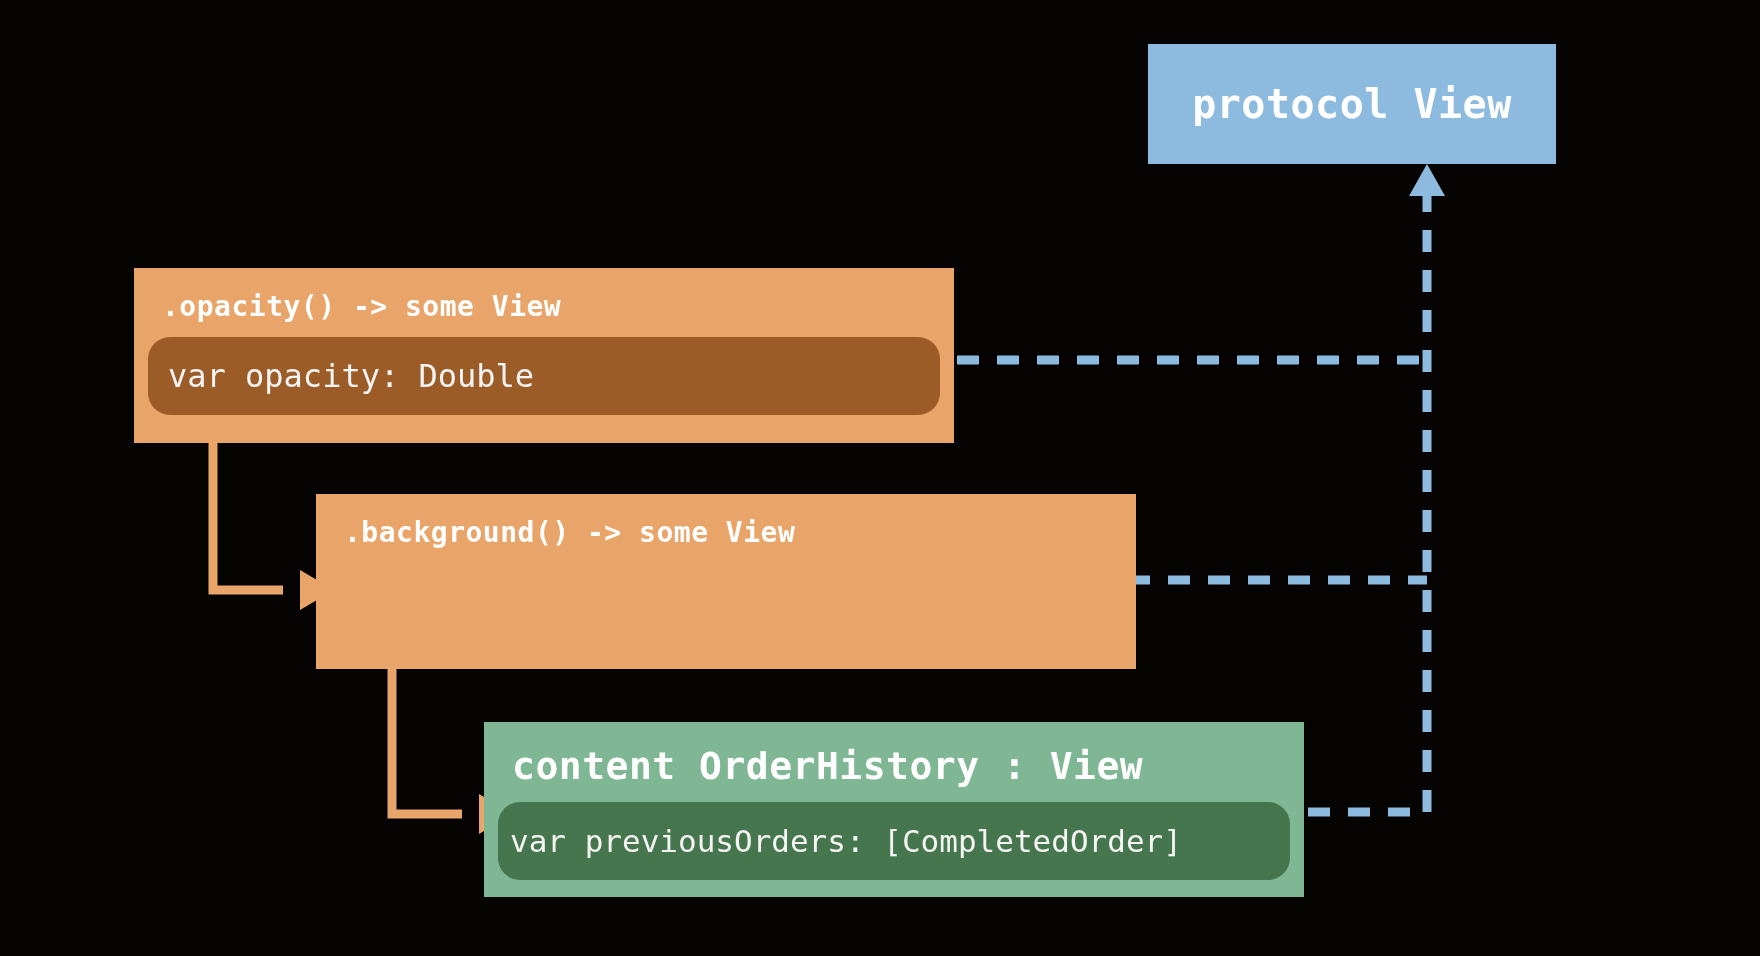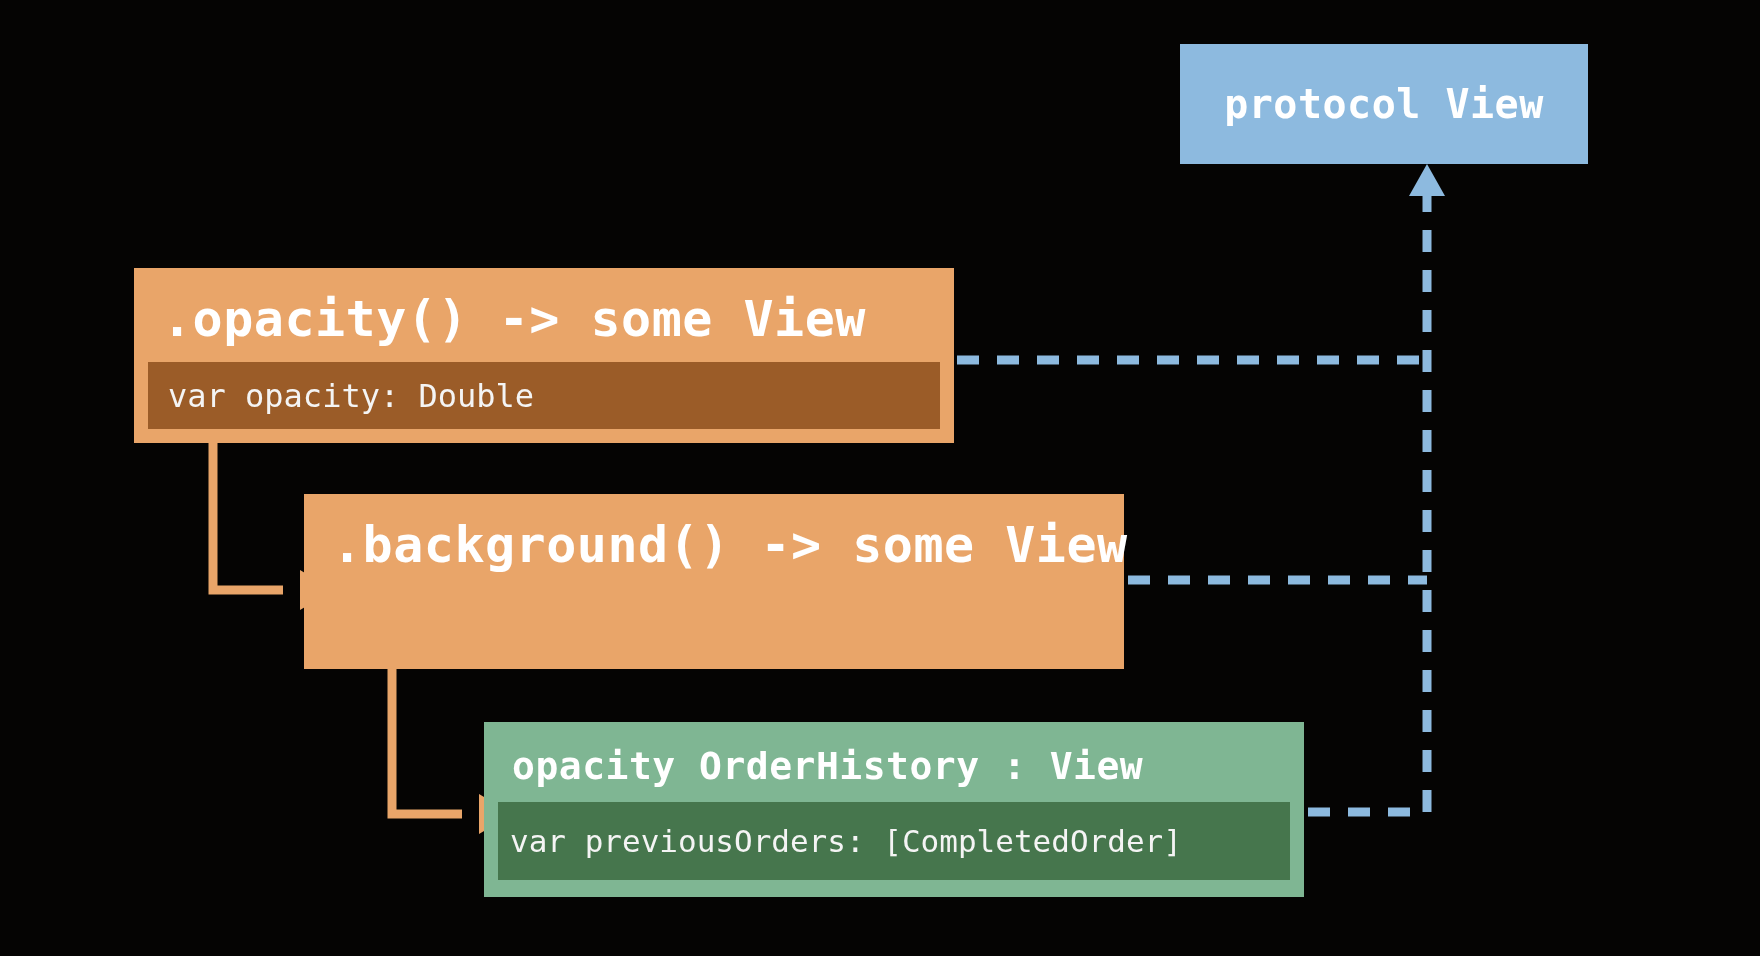--- a/index.html
+++ b/index.html
@@ -28,61 +28,62 @@
     font-weight: bold;
     letter-spacing: 0.5px;
     white-space: pre;
   }
   .card-member {
     color: #f4f4f4;
     white-space: pre;
     display: flex;
     align-items: center;
     box-sizing: border-box;
+    border-radius: 22px;
   }
 
   
   .card-protocol {
-    left: 1180px;
+    left: 1148px;
     top: 44px;
     width: 408px;
     height: 120px;
     background: #8dbadf;
     align-items: center;
     justify-content: center;
   }
   .card-protocol .card-title {
     font-size: 40px;
     text-align: center;
   }
 
   
   .card-orange {
     background: #e9a569;
     padding: 14px 14px 14px 14px;
   }
   .card-orange > .card-title {
-    font-size: 50px;
+    font-size: 28px;
     padding: 8px 0 14px 14px;
   }
   .card-orange > .card-member {
     background: #9b5c28;
     font-size: 32px;
     padding: 12px 0 12px 20px;
     height: 78px;
   }
 
   .card-opacity {
     left: 134px;
     top: 268px;
     width: 820px;
     height: 175px;
   }
   .card-background {
-    left: 304px;
+    left: 316px;
     top: 494px;
     width: 820px;
     height: 175px;
   }
 
   
   .card-green {
     background: #7fb693;
     padding: 14px;
     left: 484px;
@@ -147,17 +148,17 @@
   <div class="card card-orange card-opacity">
     <div class="card-title">.opacity() -&gt; some View</div>
     <div class="card-member">var opacity: Double</div>
   </div>
 
   <div class="card card-orange card-background">
     <div class="card-title">.background() -&gt; some View</div>
   </div>
 
   <div class="card card-green">
-    <div class="card-title">opacity OrderHistory : View</div>
+    <div class="card-title">content OrderHistory : View</div>
     <div class="card-member">var previousOrders: [CompletedOrder]</div>
   </div>
 
 </div>
 
 </body></html>

